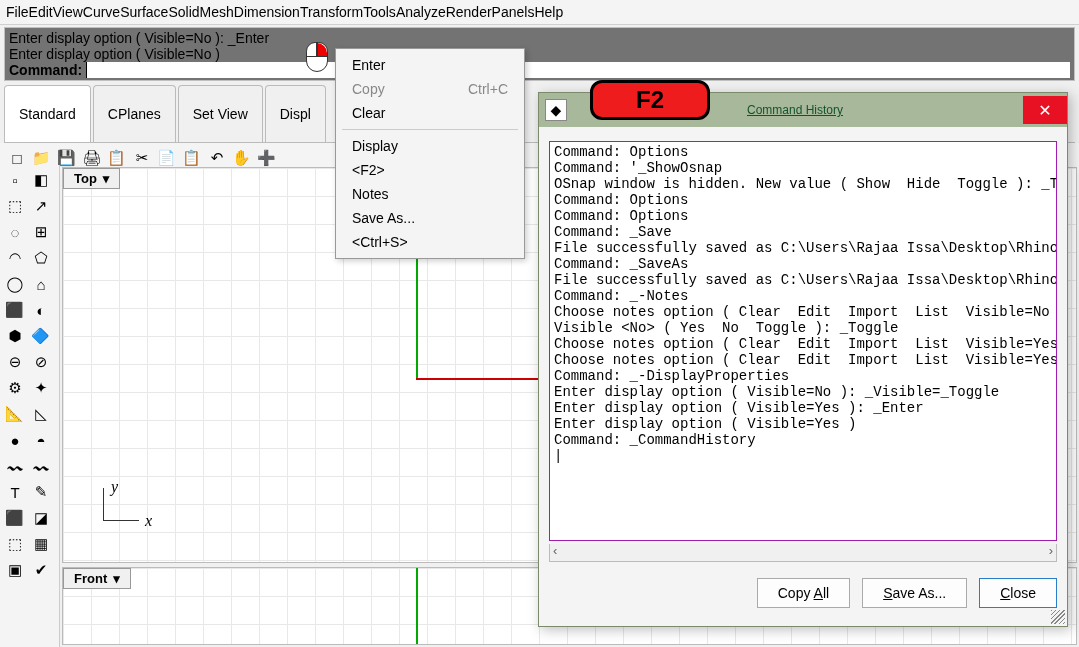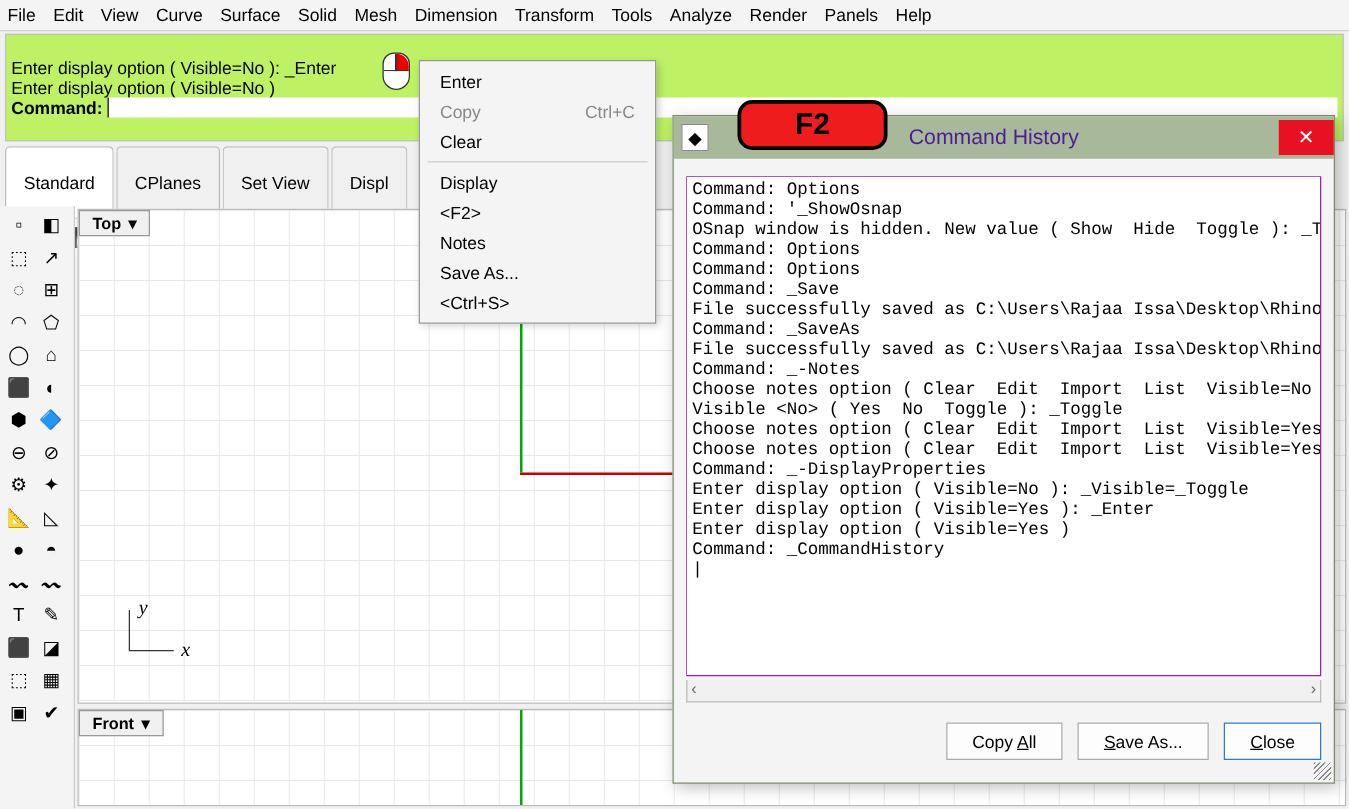--- a/index.html
+++ b/index.html
@@ -1,23 +1,23 @@
 <!DOCTYPE html>
 <html><head>
 <meta charset="utf-8">
 <style>
 * { box-sizing: border-box; margin: 0; padding: 0; font-family: "Segoe UI", Tahoma, sans-serif; }
 body { width: 1079px; height: 647px; background: #f0f0f0; overflow: hidden; position: relative; font-size: 13px; }
 
 
-.menubar { background: #f4f4f4; padding: 4px 6px; border-bottom: 1px solid #d0d0d0; display: flex; gap: 14px; font-size: 14px; }
+.menubar { background: #f4f4f4; padding: 4px 6px; border-bottom: 1px solid #d0d0d0; display: flex; font-size: 14px; }
 .menubar span { cursor: default; }
 
 
-.cmdarea { background: #bef264; border: 1px solid #c0c0c0; margin: 2px 4px 0 4px; padding: 18px 4px; font-size: 14px; }
+.cmdarea { background: #737373; border: 1px solid #c0c0c0; margin: 2px 4px 0 4px; padding: 2px 4px; font-size: 14px; }
 .cmdarea .line1, .cmdarea .line2 { color:#000; }
 .cmdprompt { font-weight: bold; display: flex; align-items: center; }
 .cmdprompt input { border: none; outline: none; flex: 1; font-size: 14px; margin-left: 4px; border-left: 1px solid #000; height: 16px; padding-left: 2px;}
 
 
 .tabbar { display: flex; gap: 0; margin: 4px 4px 0 4px; border-bottom: 1px solid #bbb; }
 .tabbar .tab { padding: 20px 14px; background: #f0f0f0; border: 1px solid #bbb; border-bottom: none; font-size: 14px; border-radius: 4px 4px 0 0; margin-right: 2px; }
 .tabbar .tab.active { background: #fff; }
 
 
@@ -46,21 +46,21 @@
 .mouseicon::before { content:""; position:absolute; top:0; right:0; width: 50%; height: 45%; background: #e00; border-bottom:1px solid #333; border-left:1px solid #333; border-radius: 0 10px 0 0;}
 .mouseicon::after { content:""; position:absolute; top:0; left:0; width:50%; height:45%; border-bottom:1px solid #333; border-right:1px solid #333; border-radius:10px 0 0 0;}
 
 
 .f2badge { position:absolute; left: 590px; top: 80px; width: 120px; height: 40px; background: #ee1c1c; border: 3px solid #000; border-radius: 12px; color:#000; font-weight: bold; font-size: 24px; display:flex; align-items:center; justify-content:center; z-index: 40; }
 
 
 .dlg { position:absolute; left: 538px; top: 92px; width: 530px; height: 535px; background:#f4f4f4; border: 1px solid #7a8a6a; z-index: 30; box-shadow: 3px 3px 12px rgba(0,0,0,.25); }
 .dlg .title { background: #a8b89a; display: flex; align-items:center; justify-content:space-between; padding: 0 0 0 6px; height: 34px; }
 .dlg .title .ticon { width:22px; height:22px; background:#fff; border:1px solid #888; font-size:14px; display:flex;align-items:center;justify-content:center; }
-.dlg .title .ttext { flex:1; text-align:center; font-size: 17px; color:#4c1d95; }
+.dlg .title .ttext { flex:1; text-align:center; font-size: 12px; color:#14532d;text-decoration:underline; }
 .dlg .title .close { width: 44px; height: 28px; background:#e81123; color:#fff; display:flex; align-items:center; justify-content:center; font-size: 16px; }
 .dlg .body { padding: 14px 10px 6px 10px; }
 .dlg textarea { width: 100%; height: 400px; border: 1px solid #a21caf; font-family: Liberation Mono, monospace; font-size: 14px; padding: 2px 4px; resize: none; white-space: pre; overflow: auto; }
 .dlg .scrollfake { height: 18px; border:1px solid #bbb; border-top:none; background:#f0f0f0; position:relative; }
 .dlg .scrollfake::before { content:"‹"; position:absolute; left:3px; top:-1px; color:#666;}
 .dlg .scrollfake::after { content:"›"; position:absolute; right:3px; top:-1px; color:#666;}
 .dlg .btns { display:flex; gap: 12px; justify-content: flex-end; padding: 10px; }
 .dlg button { padding: 6px 20px; background: #fdfdfd; border: 1px solid #aaa; font-size: 14px; }
 .dlg button.primary { border: 1.5px solid #2a7ec8; }
 .dlg .resize { position:absolute; right:2px; bottom:2px; width:14px; height:14px; background: repeating-linear-gradient(135deg,#888 0 1px,transparent 1px 3px);}

